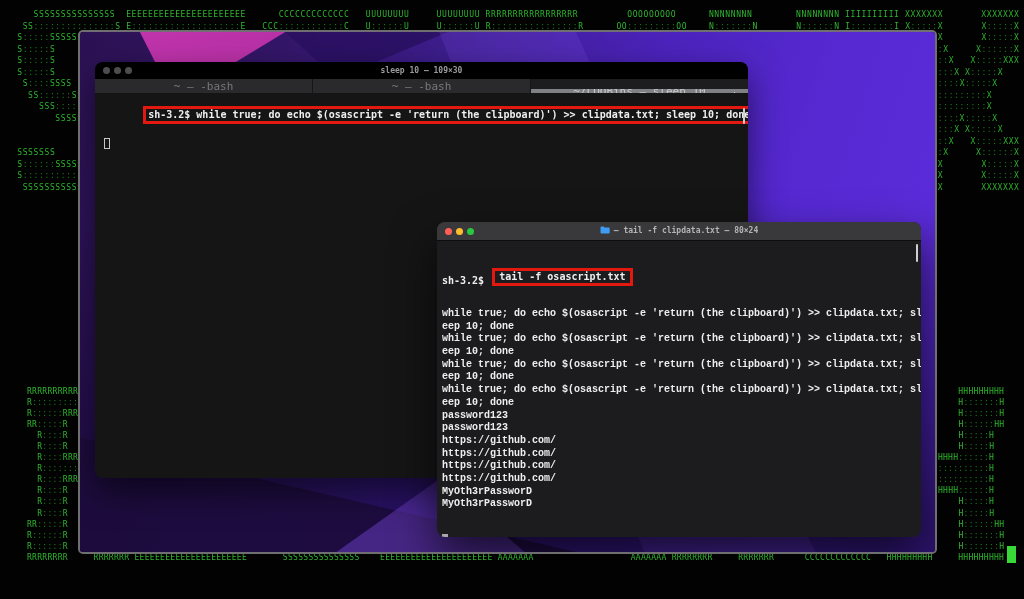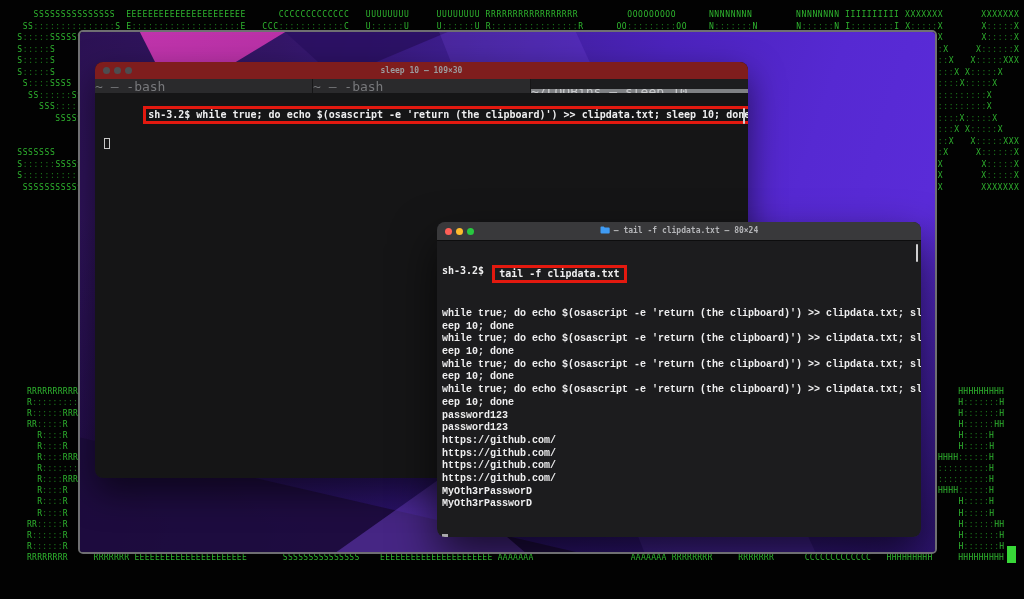--- a/index.html
+++ b/index.html
@@ -35,33 +35,33 @@
                  background:rgba(120,70,215,0.45); }
 
   
   .term { position:absolute; border-radius:8px; overflow:visible;
           font-family:"DejaVu Sans Mono",monospace; }
   .term .body { position:absolute; inset:0; border-radius:8px; overflow:hidden; }
 
   .term-back { left:15px; top:30px; width:653px; height:416px;
                box-shadow:0 14px 34px rgba(0,0,0,0.55); }
   .term-back .body { background:#151516; }
-  .term-back .titlebar { height:17px; background:#7f1d1d; display:flex; align-items:center;
+  .term-back .titlebar { height:17px; background:#000000; display:flex; align-items:center;
                          position:relative; }
   .term-back .title { position:absolute; left:0; right:0; text-align:center;
                       font-size:8px; font-weight:bold; color:#9b9b9e; }
   .dots { display:flex; gap:4px; margin-left:8px; z-index:3; }
   .dot { width:7px; height:7px; border-radius:50%; }
   .dot-inactive { background:#4d4d50; }
   .dot-red { background:#ff5f57; } .dot-yellow { background:#febc2e; } .dot-green { background:#28c840; }
 
   .tabbar { height:14px; display:flex; background:#1d1d1f; }
-  .tab { flex:1; display:flex; align-items:center; 
+  .tab { flex:1; display:flex; align-items:center; justify-content:center;
          background:#2a2a2c; border-right:1px solid #161617; position:relative;
-         font-size:13px; color:#77787b; overflow:hidden; }
+         font-size:11px; color:#77787b; overflow:hidden; }
   .tab:last-child { border-right:none; }
   .tab.active { background:#7f8184; color:#c9cacc;margin-top:10px; }
   .tab-spinner { position:absolute; right:9px; top:2px; }
 
   .term-content { position:relative; padding:2px 0 0 4px; color:#eeeeef;
                   font-size:10px; font-weight:bold; white-space:pre; }
 
   .red-annotation { display:inline-block; border:3px solid #e3190f; }
   .back-cmd-box { margin-left:-4px; padding:0 5px 1px 2px; }
 
@@ -71,21 +71,21 @@
 
   .term-front { left:357px; top:190px; width:484px; height:315px;
                 box-shadow:0 20px 45px rgba(0,0,0,0.65); }
   .term-front .body { background:#1c1c1e; }
   .term-front .titlebar { height:19px; background:#39393b; border-bottom:1px solid #0d0d0e;
                           display:flex; align-items:center; position:relative; }
   .term-front .title { position:absolute; left:0; right:0; display:flex; gap:4px;
                        align-items:flex-start; justify-content:center;
                        font-size:8px; font-weight:bold; color:#b4b5b8; }
   .term-front .term-content { padding-left:5px; }
-  .front-line1 { display:flex; align-items:flex-start; height:21px; }
+  .front-line1 { display:flex; align-items:flex-end; height:21px; }
   .front-cmd-box { padding:0 4px 1px 4px; margin-left:2px; }
   .out-line { height:12.7px; line-height:12.7px; white-space:pre;font-family:Liberation Mono, monospace; }
   .block-cursor { width:6px; height:11px; background:#a9a9ab; margin-top:1px; }
   .term-front .scroll-thumb { right:3px; top:22px; height:18px; background:#cfcfd1; }
 </style>
 </head>
 <body>
 
 <pre id="art1" class="ascii">        SSSSSSSSSSSSSSS  EEEEEEEEEEEEEEEEEEEEEE      CCCCCCCCCCCCC   UUUUUUUU     UUUUUUUU RRRRRRRRRRRRRRRRR         OOOOOOOOO      NNNNNNNN        NNNNNNNN IIIIIIIIII XXXXXXX       XXXXXXX
       SS<span class="dim">:::::::::::::::</span>S E<span class="dim">::::::::::::::::::::</span>E   CCC<span class="dim">::::::::::::</span>C   U<span class="dim">::::::</span>U     U<span class="dim">::::::</span>U R<span class="dim">::::::::::::::::</span>R      OO<span class="dim">:::::::::</span>OO    N<span class="dim">:::::::</span>N       N<span class="dim">::::::</span>N I<span class="dim">::::::::</span>I X<span class="dim">:::::</span>X       X<span class="dim">:::::</span>X
@@ -186,21 +186,21 @@
             <svg width="10" height="8" viewBox="0 0 10 8">
                 <path d="M0.5 1.5 a1 1 0 0 1 1-1 h2.2 l1 1 h4 a1 1 0 0 1 1 1 v4 a1 1 0 0 1 -1 1 h-7.2 a1 1 0 0 1 -1-1 z" fill="#3f9bf4"></path>
               </svg>
           </span>
           <span>— tail -f clipdata.txt — 80×24</span>
         </span>
       </div>
       <div class="term-content">
         <div class="front-line1">
           <span>sh-3.2$ </span>
-          <span class="red-annotation front-cmd-box"><span>tail -f clipdata.txt</span></span>
+          <span class="red-annotation front-cmd-box"><span>tail -f osascript.txt</span></span>
         </div>
         <div><div class="out-line">while true; do echo $(osascript -e 'return (the clipboard)') &gt;&gt; clipdata.txt; sl</div><div class="out-line">eep 10; done</div><div class="out-line">while true; do echo $(osascript -e 'return (the clipboard)') &gt;&gt; clipdata.txt; sl</div><div class="out-line">eep 10; done</div><div class="out-line">while true; do echo $(osascript -e 'return (the clipboard)') &gt;&gt; clipdata.txt; sl</div><div class="out-line">eep 10; done</div><div class="out-line">while true; do echo $(osascript -e 'return (the clipboard)') &gt;&gt; clipdata.txt; sl</div><div class="out-line">eep 10; done</div><div class="out-line">password123</div><div class="out-line">password123</div><div class="out-line">https://github.com/</div><div class="out-line">https://github.com/</div><div class="out-line">https://github.com/</div><div class="out-line">https://github.com/</div><div class="out-line">MyOth3rPassworD</div><div class="out-line">MyOth3rPassworD</div></div>
         <div class="block-cursor"></div>
       </div>
       <div class="scroll-thumb"></div>
     </div>
   </div>
 </div>
 
 </body></html>

